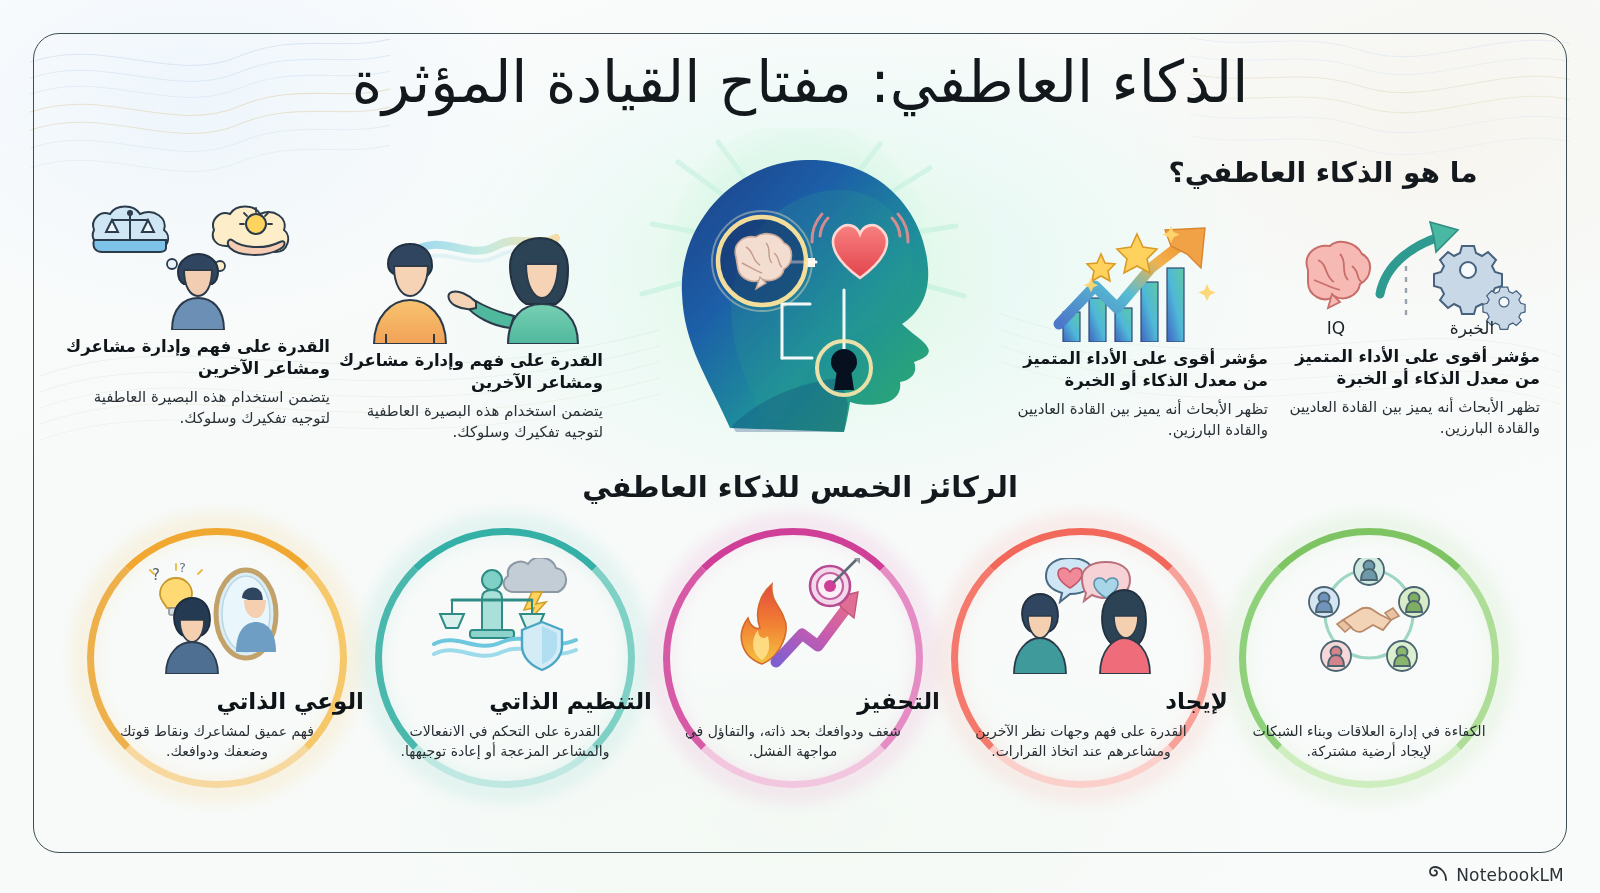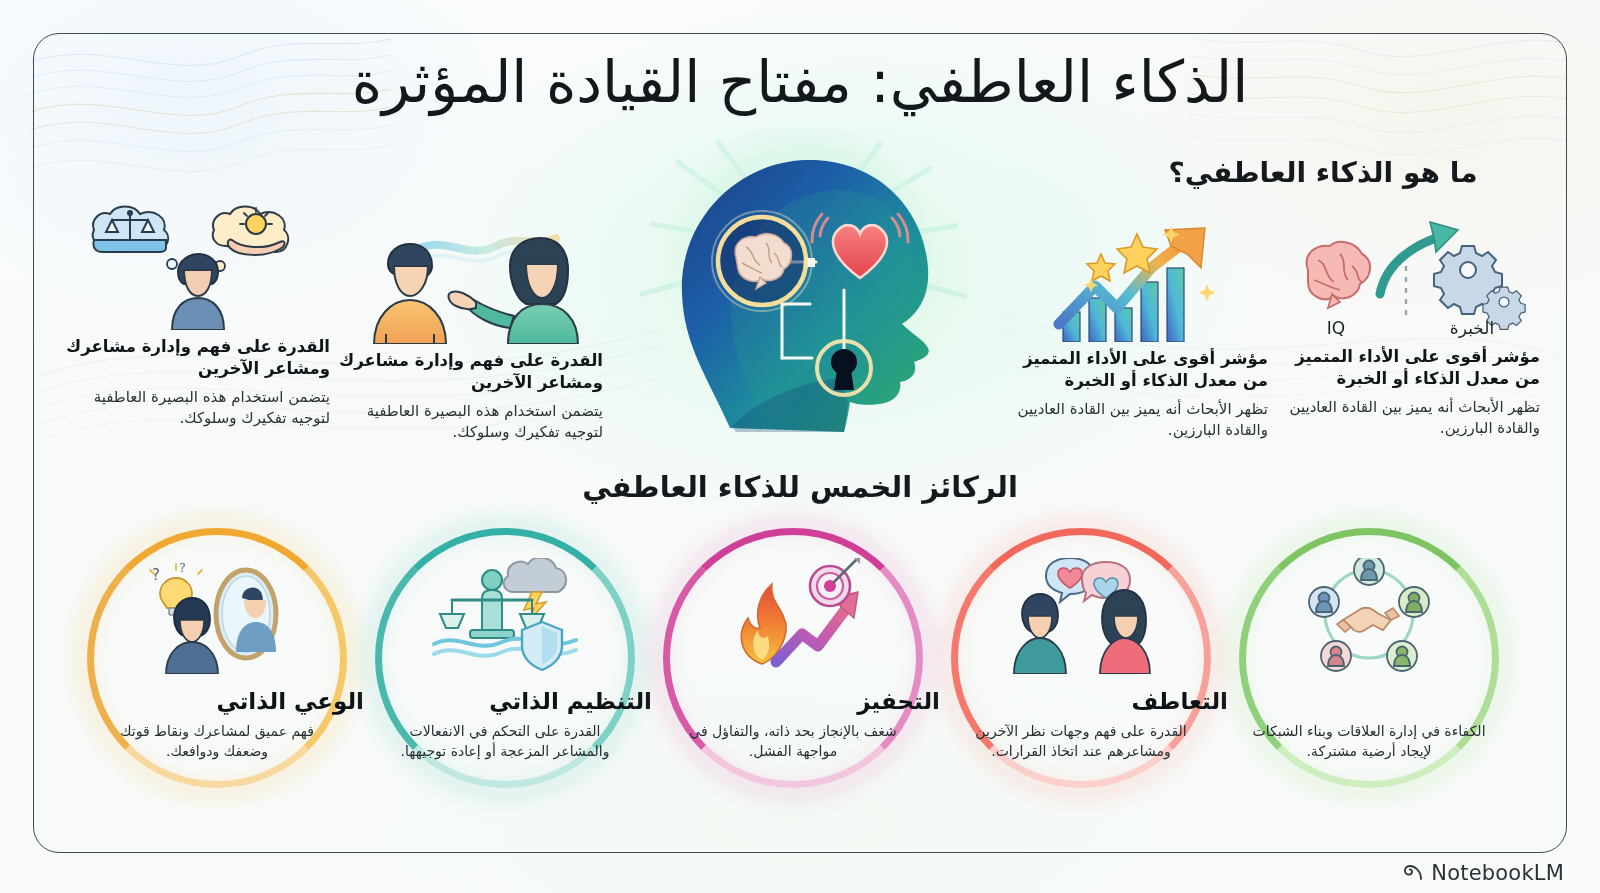--- a/index.html
+++ b/index.html
@@ -177,21 +177,21 @@
   
   .watermark {
     position: absolute;
     right: 36px; bottom: 8px;
     display: flex;
     align-items: center;
     gap: 7px;
     direction: ltr;
   }
   .watermark-text {
-    font-size: 21px;
+    font-size: 17px;
     color: #2b3136;
     letter-spacing: 0.2px;
   }
 </style>
 </head>
 <body>
 
 <div class="poster">
 
   <svg class="swoosh" style="left:30px;top:26px;width:360px;height:230px;" viewBox="0 0 360 230">
@@ -636,21 +636,21 @@
             <circle cx="0" cy="0" r="20" fill="#f3d7ea" stroke="#b94b93" stroke-width="2.6"></circle>
             <circle cx="0" cy="0" r="13" fill="#fbeef6" stroke="#c55fa0" stroke-width="2.2"></circle>
             <circle cx="0" cy="0" r="6" fill="#cf3f97"></circle>
 
             <line x1="4" y1="-4" x2="26" y2="-26" stroke="#5d6b76" stroke-width="2.6" stroke-linecap="round"></line>
             <path d="M22 -30 L30 -30 L30 -22 Z" fill="#8d9aa6"></path>
           </g>
         </svg>
       </div>
       <div class="pillar-title">التحفيز</div>
-      <div class="pillar-desc">شغف بالإنجاز بحد ذاته، والتفاؤل في مواجهة الفشل.</div>
+      <div class="pillar-desc">شغف ودوافعك بحد ذاته، والتفاؤل في مواجهة الفشل.</div>
     </div>
 
     <div class="pillar" style="left:864px;">
       <div class="ring-glow" style="background:radial-gradient(circle, rgba(242,105,92,0) 58%, rgba(247,161,153,0.9) 70%, rgba(255,255,255,0) 84%);"></div>
       <div class="ring" style="border-color:#f2695c #f7a199 #fbd0cb #f4796c;"></div>
       <div class="pillar-icon">
         <svg width="158" height="116" viewBox="0 0 158 116">
 
           <g>
             <path d="M44 18 C44 6 54 0 68 0 C82 0 92 6 92 18 C92 30 82 36 68 36
@@ -670,21 +670,21 @@
             <path d="M-22 54 C-22 30 -8 18 4 18 C16 18 30 30 30 54 Z" fill="#3f9b9b" stroke="#2b3b4a" stroke-width="1.8"></path>
           </g>
           <g transform="translate(120,62)">
             <path d="M-20 -2 C-20 -22 -8 -30 2 -30 C14 -30 24 -20 24 0
                      C24 14 20 22 14 26 L-8 26 C-16 20 -20 10 -20 -2 Z" fill="#2c4356" stroke="#22303f" stroke-width="1.8"></path>
             <path d="M-8 -4 C-8 10 -2 18 4 18 C10 18 16 10 16 -4 Z" fill="#f4cfb0" stroke="#2b3b4a" stroke-width="1.6"></path>
             <path d="M-22 54 C-22 30 -8 18 2 18 C14 18 28 30 28 54 Z" fill="#ef6d7a" stroke="#2b3b4a" stroke-width="1.8"></path>
           </g>
         </svg>
       </div>
-      <div class="pillar-title">التعاطف</div>
+      <div class="pillar-title">لإيجاد</div>
       <div class="pillar-desc">القدرة على فهم وجهات نظر الآخرين ومشاعرهم عند اتخاذ القرارات.</div>
     </div>
 
     <div class="pillar" style="left:1152px;">
       <div class="ring-glow" style="background:radial-gradient(circle, rgba(126,196,99,0) 58%, rgba(174,221,152,0.9) 70%, rgba(255,255,255,0) 84%);"></div>
       <div class="ring" style="border-color:#7ec463 #aedd98 #cfeec0 #8fd07a;"></div>
       <div class="pillar-icon">
         <svg width="154" height="116" viewBox="0 0 154 116">
 
           <circle cx="77" cy="56" r="44" fill="none" stroke="#9ed6c4" stroke-width="3"></circle>

